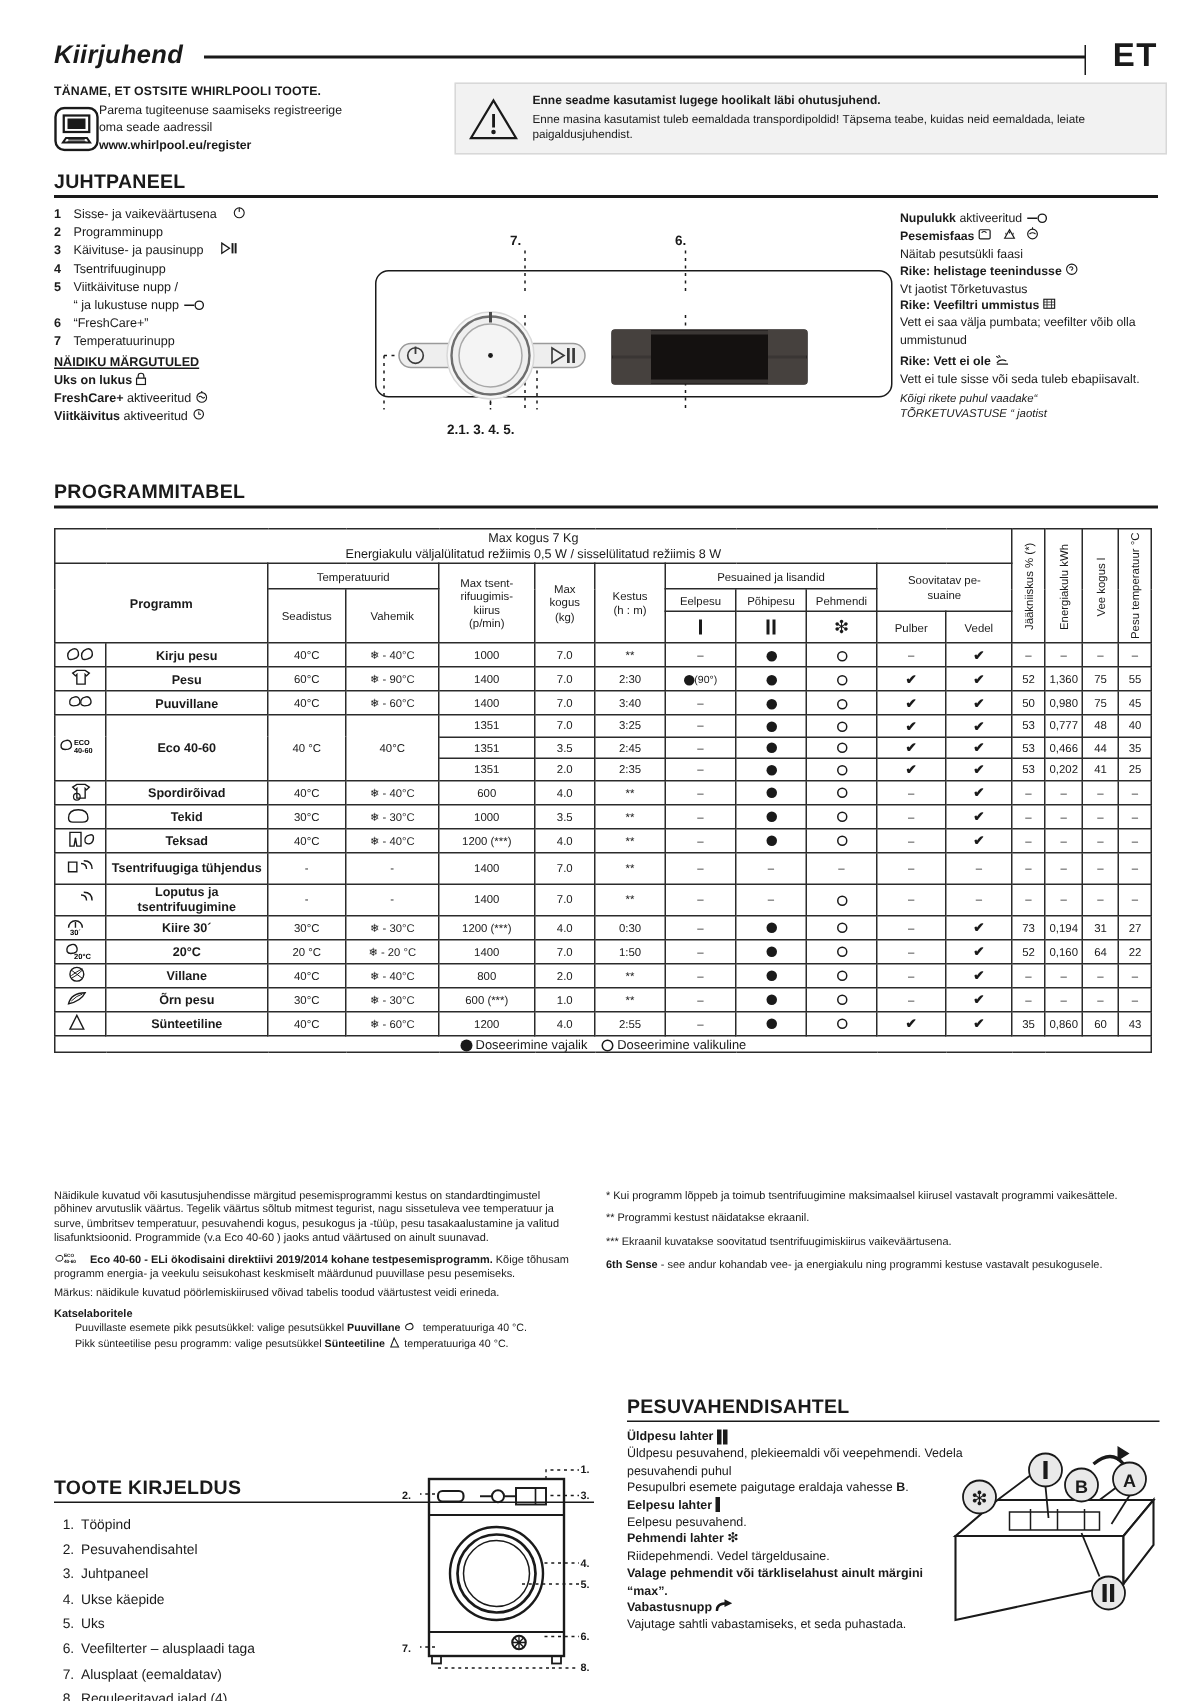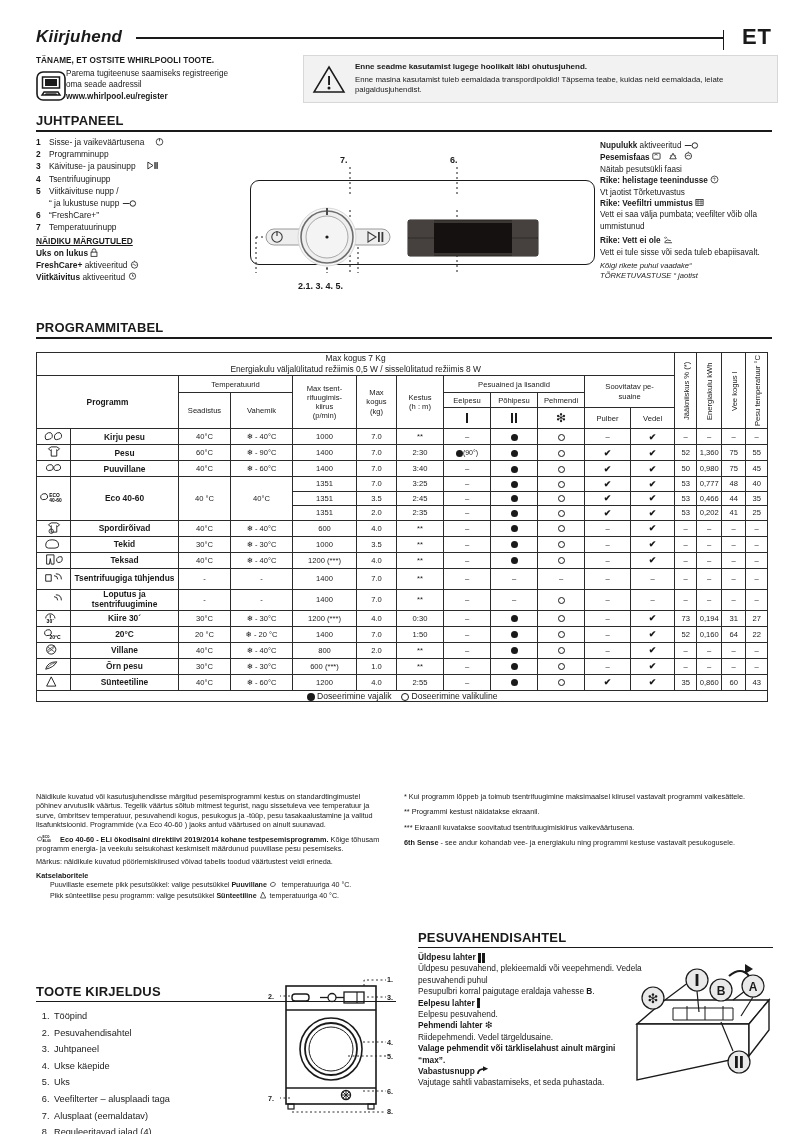--- a/index.html
+++ b/index.html
@@ -818,21 +818,21 @@
     </svg>
   </div>
 
   <div class="det">
     <div class="d-h">PESUVAHENDISAHTEL</div>
     <div class="det-txt">
       <div><b>Üldpesu lahter</b>
         <span><span class="bar1"></span><span class="bar2"></span></span></div>
       <div>Üldpesu pesuvahend, plekieemaldi või veepehmendi. Vedela pesuvahendi puhul</div>
       <div>
-        <span>Pesupulbri korral paigutage eraldaja vahesse </span><b>B</b><span>.</span>
+        <span>Pesupulbri esemete paigutage eraldaja vahesse </span><b>B</b><span>.</span>
       </div>
       <div><b>Eelpesu lahter</b>
         <span><span class="bar1"></span></span></div>
       <div>Eelpesu pesuvahend.</div>
       <div><b>Pehmendi lahter</b>
         <span class="flower">❇</span></div>
       <div>Riidepehmendi. Vedel tärgeldusaine.</div>
       <div><b>Valage pehmendit või tärkliselahust ainult märgini “max”.</b></div>
       <div><b>Vabastusnupp</b>
         <span><svg viewBox="0 0 14 10" width="12" height="9" style="vertical-align:-1px">

